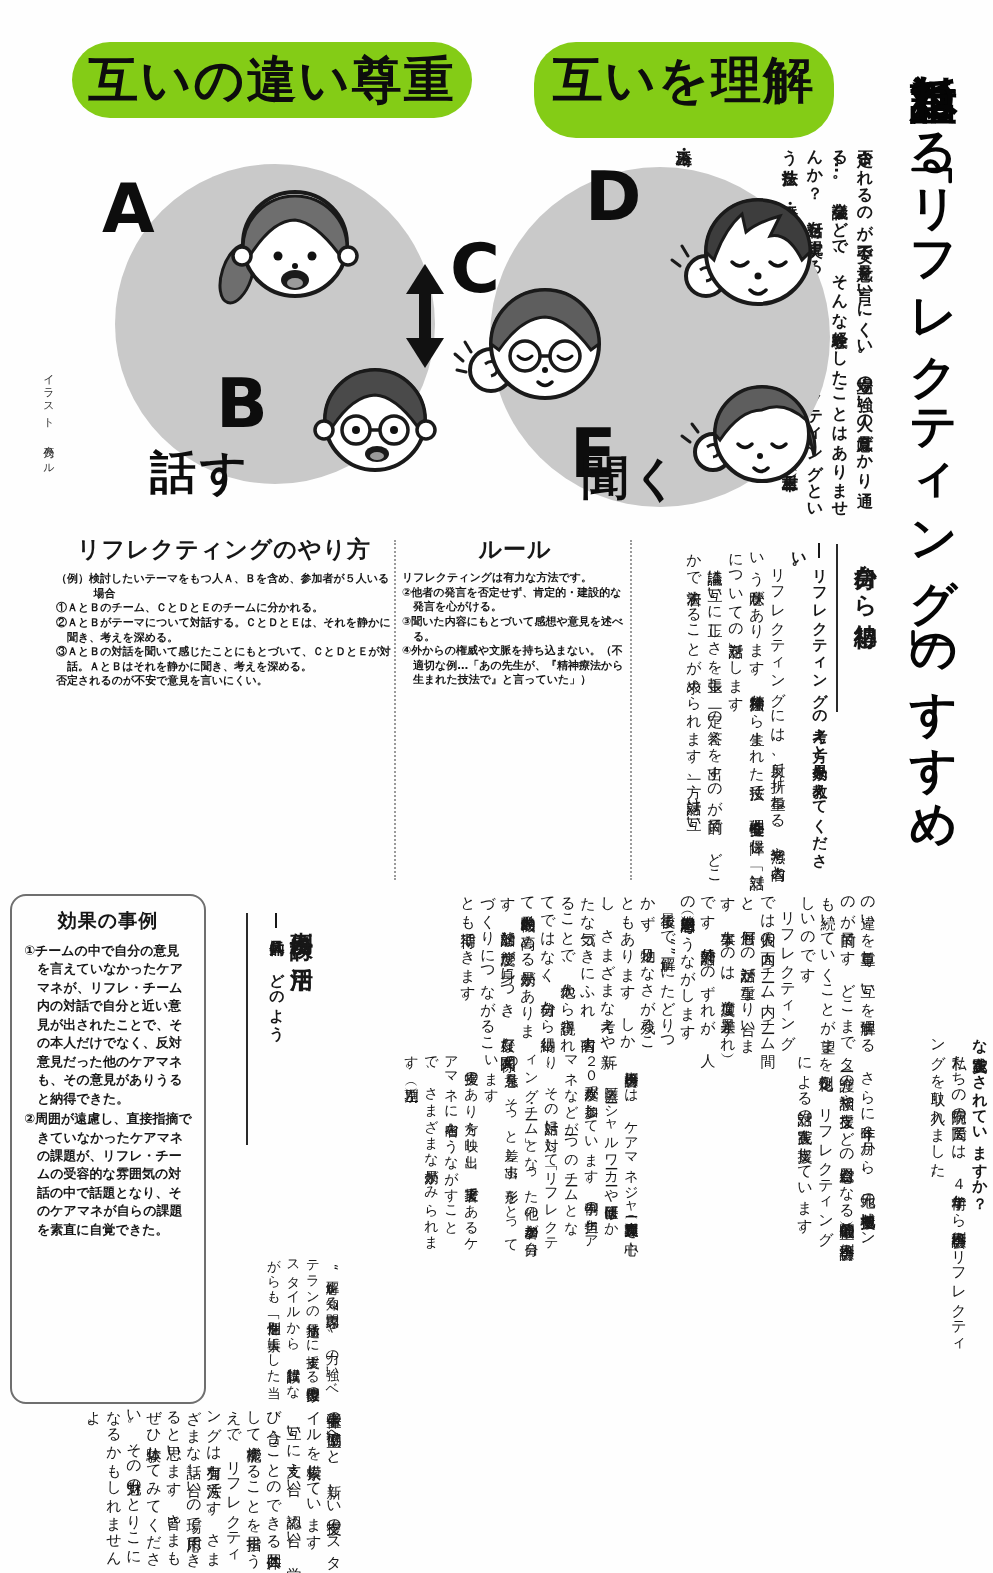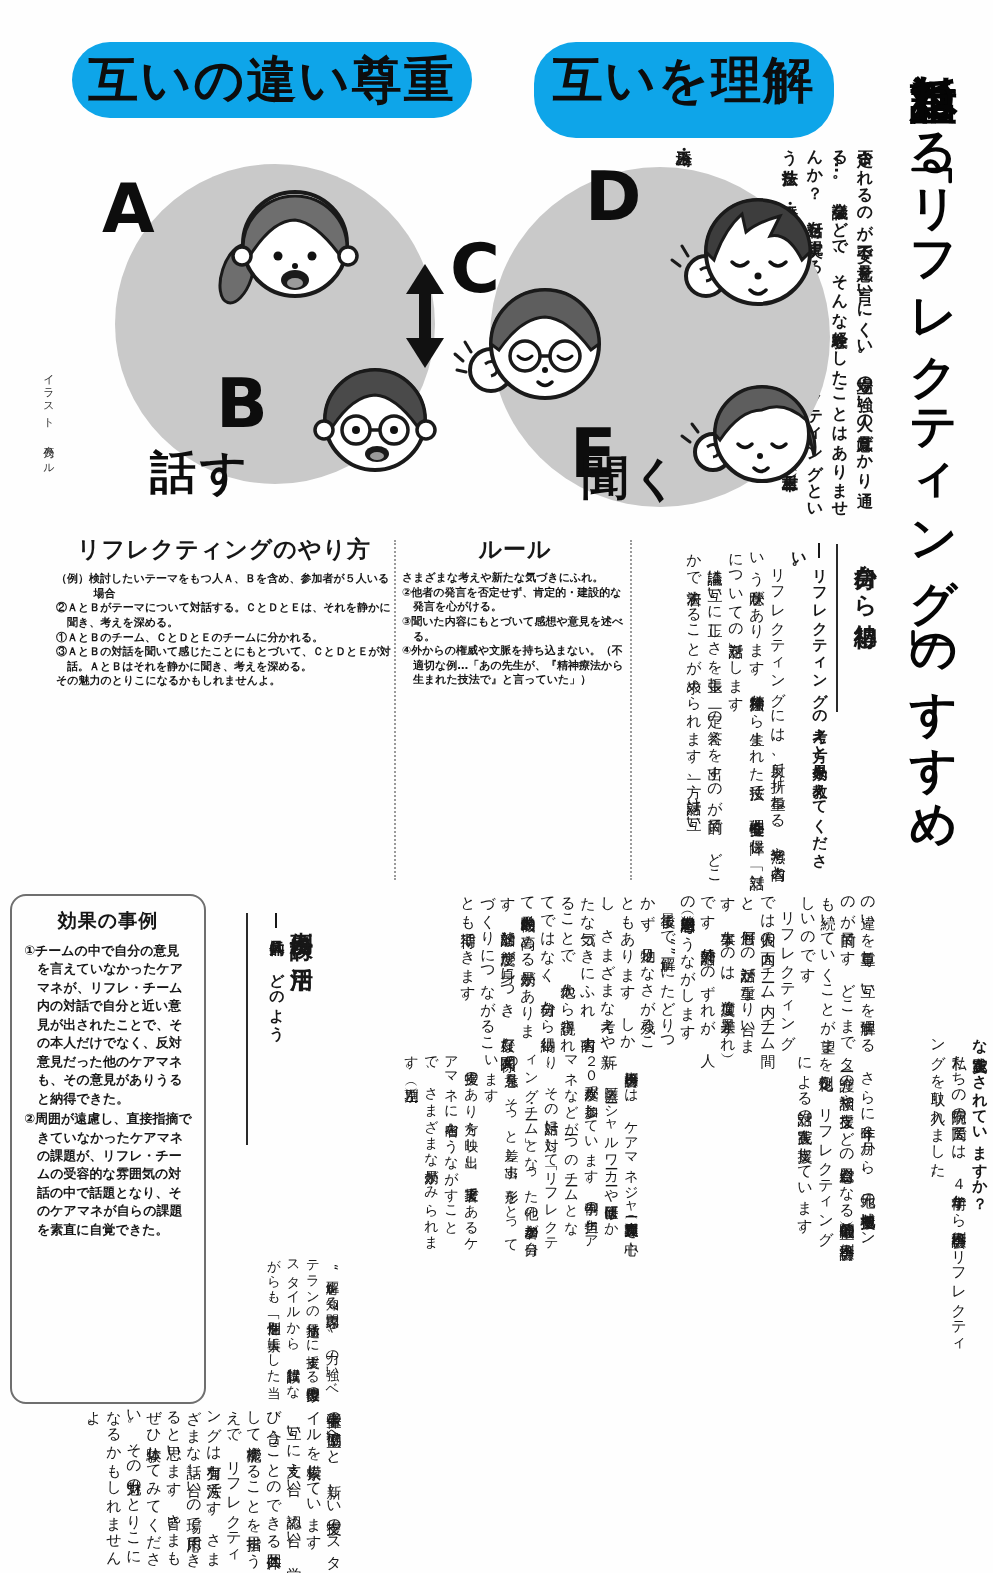--- a/index.html
+++ b/index.html
@@ -4,21 +4,21 @@
 <style>
   html,body{margin:0;padding:0;background:#ffffff;}
   #page{
     position:relative;width:993px;height:1573px;background:#fefefe;
     font-family:"DejaVu Sans","Liberation Sans",sans-serif;color:#171717;
     overflow:hidden;
   }
   .abs{position:absolute;}
   .v{writing-mode:vertical-rl;text-orientation:mixed;white-space:pre-line;}
   
-  .banner{background:#0ea5e9;border-radius:42px;text-align:center;
+  .banner{background:#84cc16;border-radius:42px;text-align:center;
     font-weight:800;font-size:50px;color:#0d0d0d;letter-spacing:2px;}
   .banner-inner{line-height:76px;}
   
   .headline{font-size:47px;font-weight:900;letter-spacing:2px;color:#050505;
     line-height:112px;}
   
   .lead{font-size:16px;line-height:25px;font-weight:700;letter-spacing:0.5px;}
   .byline{font-weight:700;}
   .byline .aff{font-size:16px;letter-spacing:1px;}
   .byline .name{font-size:26px;letter-spacing:2px;}
@@ -165,33 +165,33 @@
   </svg>
 
   <div class="abs illu-label" style="left:150px;top:442px;">話す</div>
   <div class="abs illu-label" style="left:582px;top:448px;">聞く</div>
   <div class="abs v credit" style="left:40px;top:366px;height:145px;">イラスト　夜乃ハル</div>
 
   <div class="abs" style="left:56px;top:534px;width:336px;height:350px;font-family:Liberation Serif, serif;">
     <div class="box-title">リフレクティングのやり方</div>
     <div class="box-body">
       <div class="hang3">（例）検討したいテーマをもつ人Ａ、Ｂを含め、参加者が５人いる場合</div>
+      <div class="hang1">①ＡとＢのチーム、ＣとＤとＥのチームに分かれる。</div>
       <div class="hang1">②ＡとＢがテーマについて対話する。ＣとＤとＥは、それを静かに聞き、考えを深める。</div>
-      <div class="hang1">①ＡとＢのチーム、ＣとＤとＥのチームに分かれる。</div>
       <div class="hang1">③ＡとＢの対話を聞いて感じたことにもとづいて、ＣとＤとＥが対話。ＡとＢはそれを静かに聞き、考えを深める。</div>
-      <div class="hang1">その魅力のとりこになるかもしれませんよ。</div>
+      <div class="hang1">否定されるのが不安で意見を言いにくい。</div>
     </div>
   </div>
 
   <div class="abs vdots" style="left:394px;top:540px;height:340px;"></div>
 
   <div class="abs" style="left:402px;top:534px;width:226px;height:350px;">
     <div class="box-title">ルール</div>
     <div class="box-body">
-      <div class="hang1">さまざまな考えや新たな気づきにふれ。</div>
+      <div class="hang1">リフレクティングは有力な方法です。</div>
       <div class="hang1">②他者の発言を否定せず、肯定的・建設的な発言を心がける。</div>
       <div class="hang1">③聞いた内容にもとづいて感想や意見を述べる。</div>
       <div class="hang1">④外からの権威や文脈を持ち込まない。（不適切な例…「あの先生が、『精神療法から生まれた技法で』と言っていた」）</div>
     </div>
   </div>
 
   <div class="abs vdots" style="left:630px;top:540px;height:340px;"></div>
 
   <div class="abs sec-rule" style="left:836px;top:544px;height:168px;"></div>
   <div class="abs v sec-head" style="left:840px;top:546px;width:42px;height:175px;">自分から納得し</div>

